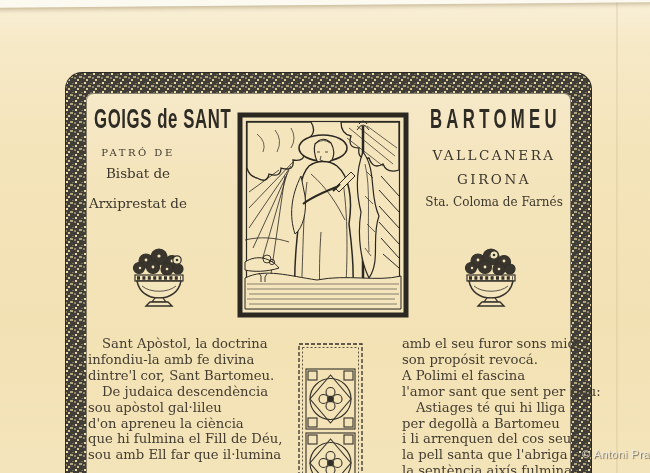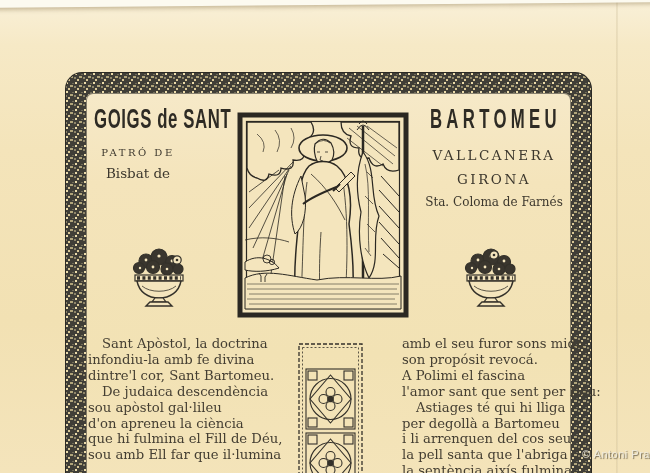--- a/index.html
+++ b/index.html
@@ -61,20 +61,21 @@
   <div class="crease"></div>
 
   <div class="border-frame">
     <div class="border-inner"></div>
   </div>
 
   <div class="goigs-title t-left">GOIGS de SANT</div>
   <div class="goigs-title t-right">BARTOMEU</div>
   <div class="sub s-patro">PATRÓ  DE</div>
   <div class="sub s-bisbat">Bisbat  de</div>
+  <div class="sub s-arxi">Arxiprestat  de</div>
   <div class="sub s-vall">VALLCANERA</div>
   <div class="sub s-girona">GIRONA</div>
   <div class="sub s-coloma">Sta. Coloma de Farnés</div>
 
   <svg class="woodcut" width="172" height="206" viewBox="0 0 172 206">
     <rect x="3" y="3" width="166" height="200" fill="#f4e5bd" stroke="#2b2822" stroke-width="5"></rect>
     <rect x="9.5" y="9.5" width="153" height="187" fill="none" stroke="#2b2822" stroke-width="1.2"></rect>
     <g stroke="#2b2822" fill="none">
 
       <path d="M10,10 H74 Q80,20 72,26 Q78,36 66,38 Q70,50 56,48 Q58,60 44,56 Q44,66 32,62 Q30,72 20,66 Q12,64 10,56 Z" fill="#f4e5bd" stroke-width="1.3"></path>

